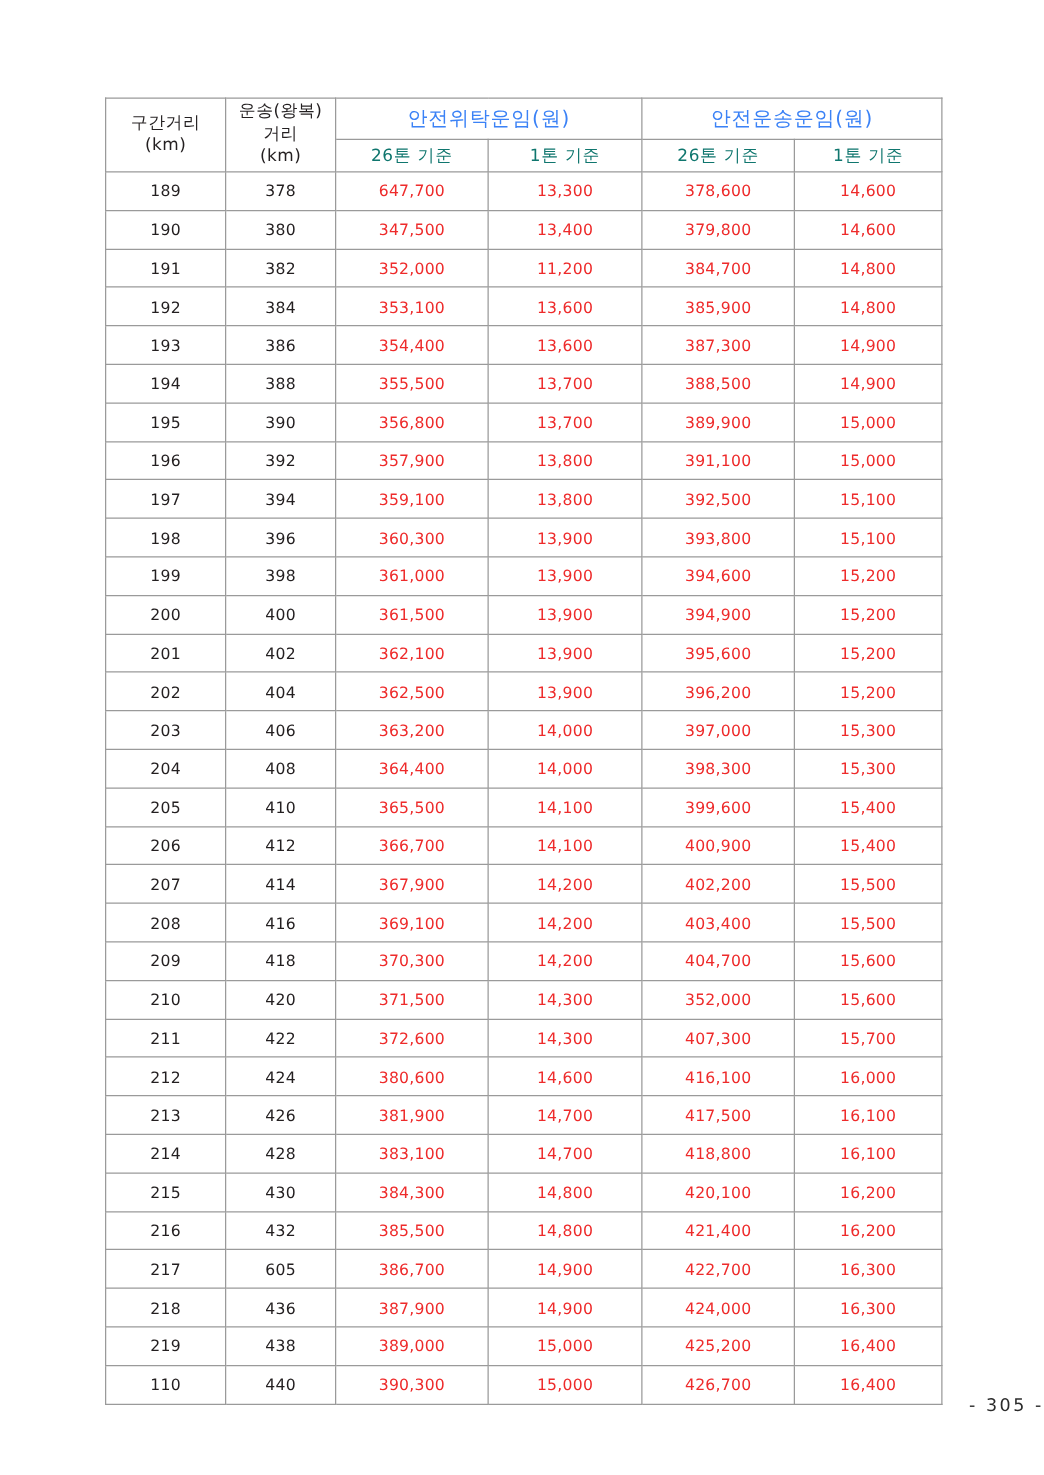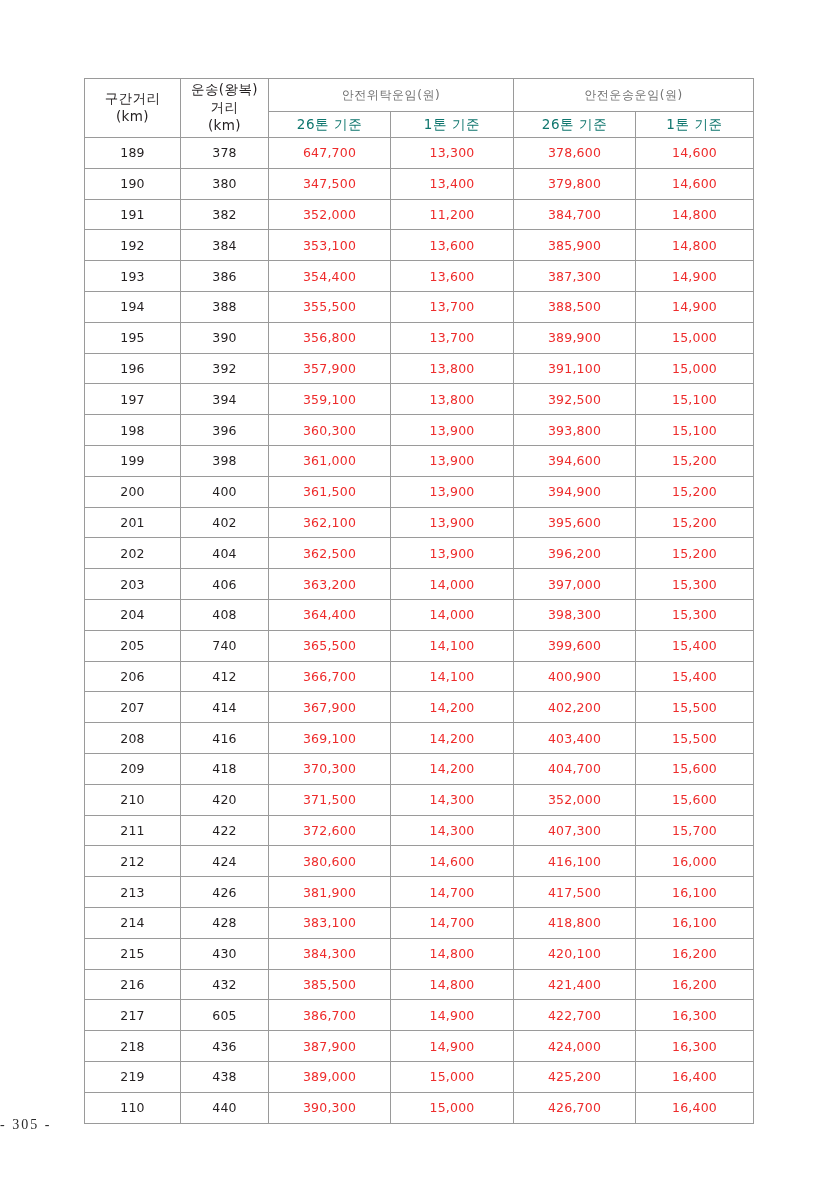--- a/index.html
+++ b/index.html
@@ -47,23 +47,23 @@
   
   col.c-dist      { width: 96px; }
   col.c-round     { width: 88px; }
   col.c-e26       { width: 122px; }
   col.c-e1        { width: 123px; }
   col.c-t26       { width: 122px; }
   col.c-t1        { width: 118px; }
 
   .hdr-group {
     height: 32px;
-    font-size: 12px;
+    font-size: 16px;
     letter-spacing: 0.6px;
-    color: #737373;
+    color: #3b82f6;
     margin-left: 36px;
   }
   .hdr-sub {
     height: 25px;
     font-size: 13.5px;
     letter-spacing: 0.6px;
     color: #0f766e;
   }
   .hdr-stack {
     font-size: 13.5px;
@@ -81,25 +81,24 @@
     letter-spacing: 0.2px;
   }
   td.num-black { color: #231f20; }
   td.num-red   { color: #ee2b2b; }
 
   .page-footer {
     position: absolute;
     left: 0;
     top: 1117px;
     width: 835px;
-    text-align: left;
+    text-align: right;
     font-size: 14px;
     letter-spacing: 2px;
     color: #2b2b2b;
-    font-family: Liberation Serif, serif;
   }
 </style>
 </head>
 <body>
 
 <div class="page">
 
   <table class="rate-table">
     <colgroup>
       <col class="c-dist">
@@ -254,21 +253,21 @@
         <tr>
           <td class="num-black">204</td>
           <td class="num-black">408</td>
           <td class="num-red">364,400</td>
           <td class="num-red">14,000</td>
           <td class="num-red">398,300</td>
           <td class="num-red">15,300</td>
         </tr>
         <tr>
           <td class="num-black">205</td>
-          <td class="num-black">740</td>
+          <td class="num-black">410</td>
           <td class="num-red">365,500</td>
           <td class="num-red">14,100</td>
           <td class="num-red">399,600</td>
           <td class="num-red">15,400</td>
         </tr>
         <tr>
           <td class="num-black">206</td>
           <td class="num-black">412</td>
           <td class="num-red">366,700</td>
           <td class="num-red">14,100</td>

